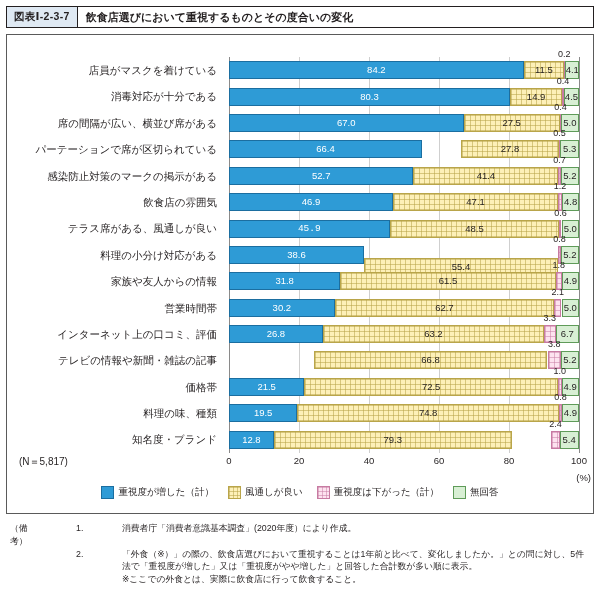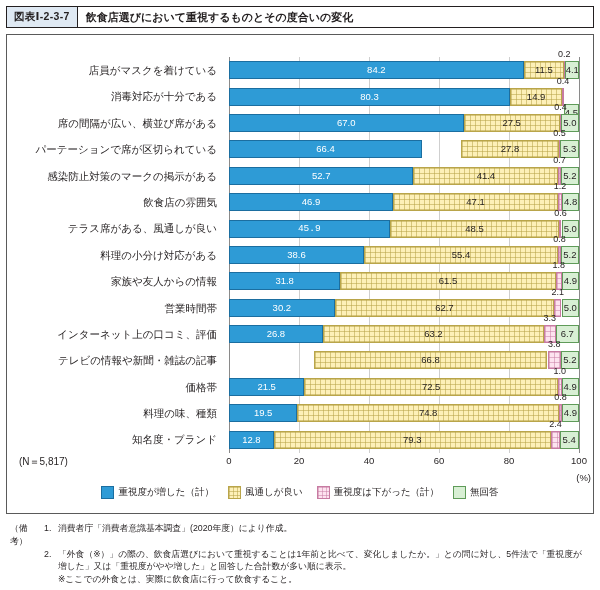--- a/index.html
+++ b/index.html
@@ -178,21 +178,21 @@
   }
   .sw.s4{background:#d8efd4;border-color:#5f9b59;}
 
   
   .notes{
     margin:8px 10px 0 10px;
     font-size:8.8px;
     line-height:1.45;
     color:#231f20;
   }
-  .notes .nrow{display:flex;}
+  .notes .nrow{display:flex;gap:32px;}
   .notes .nlab{width:34px;flex:0 0 34px;}
   .notes .nnum{width:14px;flex:0 0 14px;}
   .notes .ntext{flex:1;}
 </style>
 </head>
 <body>
 
 <div class="page">
 
   <div class="titlebar">
@@ -219,21 +219,21 @@
               <div class="seg s4" style="left: 335.65px; width: 14.35px;">4.1</div>
             </div>
           </div>
           <div class="row">
             <div class="row-label">消毒対応が十分である</div>
             <div class="bar-area">
               <div class="seg s1" style="left: 0px; width: 281.05px;">80.3</div>
               <div class="seg s2" style="left: 281.05px; width: 52.15px;">14.9</div>
               <div class="val-out" style="left: 333.9px; transform: translateX(-50%);">0.4</div>
               <div class="seg s3" style="left: 333.2px; width: 1.5px;"></div>
-              <div class="seg s4" style="left: 334.6px; width: 15.75px; margin-top: 16px;">4.5</div>
+              <div class="seg s4" style="left: 334.6px; width: 15.75px;">4.5</div>
             </div>
           </div>
           <div class="row">
             <div class="row-label">席の間隔が広い、横並び席がある</div>
             <div class="bar-area">
               <div class="seg s1" style="left: 0px; width: 234.5px;">67.0</div>
               <div class="seg s2" style="left: 234.5px; width: 96.25px;">27.5</div>
               <div class="val-out" style="left: 331.45px; transform: translateX(-50%);">0.4</div>
               <div class="seg s3" style="left: 330.75px; width: 1.5px;"></div>
               <div class="seg s4" style="left: 332.15px; width: 17.5px;">5.0</div>
@@ -276,21 +276,21 @@
               <div class="seg s2" style="left: 160.65px; width: 169.75px;">48.5</div>
               <div class="val-out" style="left: 331.45px; transform: translateX(-50%);">0.6</div>
               <div class="seg s3" style="left: 330.4px; width: 2.1px;"></div>
               <div class="seg s4" style="left: 332.5px; width: 17.5px;">5.0</div>
             </div>
           </div>
           <div class="row">
             <div class="row-label">料理の小分け対応がある</div>
             <div class="bar-area">
               <div class="seg s1" style="left: 0px; width: 135.1px;">38.6</div>
-              <div class="seg s2" style="left: 135.1px; width: 193.9px;">55.4</div>
+              <div class="seg s2" style="left: 135.1px; width: 193.9px; margin-top: 12px;">55.4</div>
               <div class="val-out" style="left: 330.4px; transform: translateX(-50%);">0.8</div>
               <div class="seg s3" style="left: 329px; width: 2.8px;"></div>
               <div class="seg s4" style="left: 331.8px; width: 18.2px;">5.2</div>
             </div>
           </div>
           <div class="row">
             <div class="row-label">家族や友人からの情報</div>
             <div class="bar-area">
               <div class="seg s1" style="left: 0px; width: 111.3px;">31.8</div>
               <div class="seg s2" style="left: 111.3px; width: 215.25px;">61.5</div>
@@ -345,21 +345,21 @@
               <div class="seg s2" style="left: 68.25px; width: 261.8px;">74.8</div>
               <div class="val-out" style="left: 331.45px; transform: translateX(-50%);">0.8</div>
               <div class="seg s3" style="left: 330.05px; width: 2.8px;"></div>
               <div class="seg s4" style="left: 332.85px; width: 17.15px;">4.9</div>
             </div>
           </div>
           <div class="row">
             <div class="row-label">知名度・ブランド</div>
             <div class="bar-area">
               <div class="seg s1" style="left: 0px; width: 44.8px;">12.8</div>
-              <div class="seg s2" style="left: 44.8px; width: 277px;">79.3</div>
+              <div class="seg s2" style="left: 44.8px; width: 238px;">79.3</div>
               <div class="val-out" style="left: 326.55px; transform: translateX(-50%);">2.4</div>
               <div class="seg s3" style="left: 322.35px; width: 8.4px;"></div>
               <div class="seg s4" style="left: 330.75px; width: 18.9px;">5.4</div>
             </div>
           </div>
         </div>
 
       <div class="axis" id="axis">
           <div class="tick" style="left: 0px;">0</div>
           <div class="tick" style="left: 70px;">20</div>

